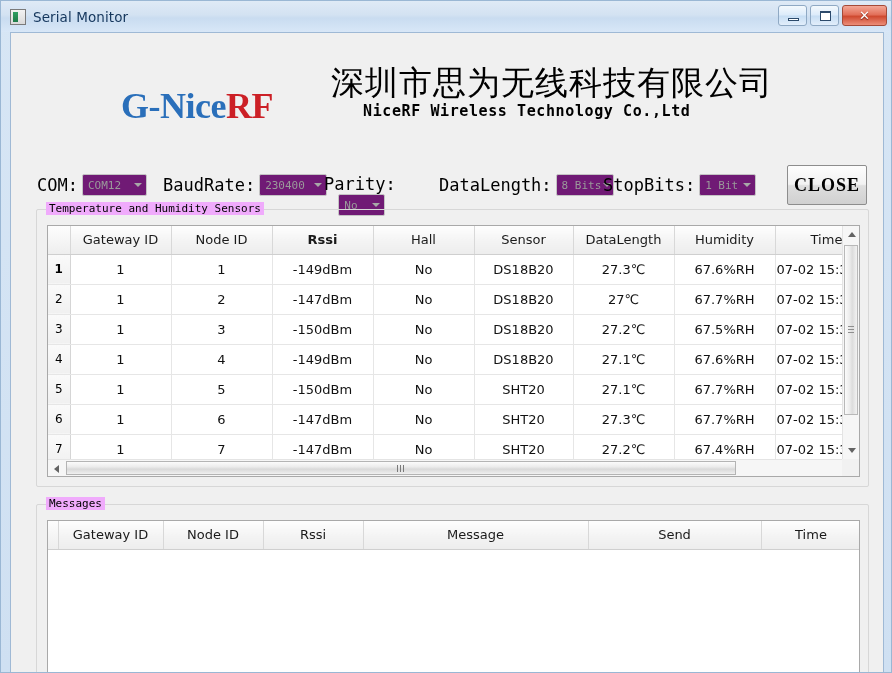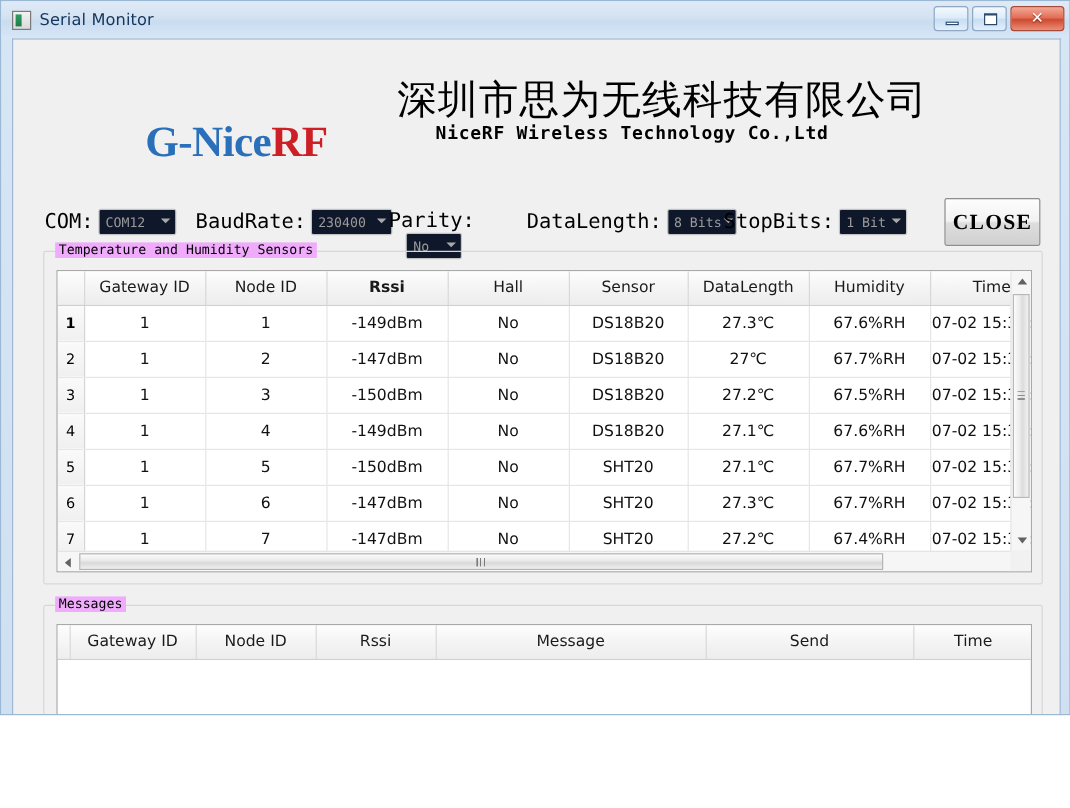--- a/index.html
+++ b/index.html
@@ -9,21 +9,21 @@
     height: 673px;
     overflow: hidden;
     background: #ffffff;
     font-family: "Liberation Sans", sans-serif;
   }
 
   
   #window {
     position: relative;
     width: 892px;
-    height: 596px;
+    height: 673px;
     box-sizing: border-box;
     background: linear-gradient(to bottom, #d7e6f5 0%, #cfe0f2 100%);
     border: 1px solid #9ab7d4;
     overflow: hidden;
   }
 
   
   #titlebar {
     position: absolute;
     left: 0; top: 0;
@@ -112,21 +112,21 @@
   }
 
   
   #banner {
     position: absolute;
     left: 0; top: 4px;
     width: 872px; height: 96px;
   }
   #logo {
     position: absolute;
-    left: 110px; top: 60px;
+    left: 110px; top: 48px;
     font-family: "Liberation Serif", serif;
     font-size: 36px;
     font-weight: bold;
     letter-spacing: -0.5px;
     white-space: nowrap;
   }
   #logo .blue { color: #2a6fba; }
   #logo .red  { color: #cc2026; }
 
   #cn-name {
@@ -165,21 +165,21 @@
     font-family: "DejaVu Sans Mono", monospace;
     font-size: 17px;
     color: #000;
     margin-right: 4px;
   }
   .combo {
     position: relative;
     height: 22px;
     border: 1px solid #c4c4c4;
     border-radius: 2px;
-    background: #0f172a;
+    background: #701a75;
     display: flex;
     align-items: center;
     box-sizing: border-box;
   }
   .combo .combo-value {
     font-family: "DejaVu Sans Mono", monospace;
     font-size: 11px;
     color: #9a9a9a;
     padding-left: 5px;
     flex: 1;

